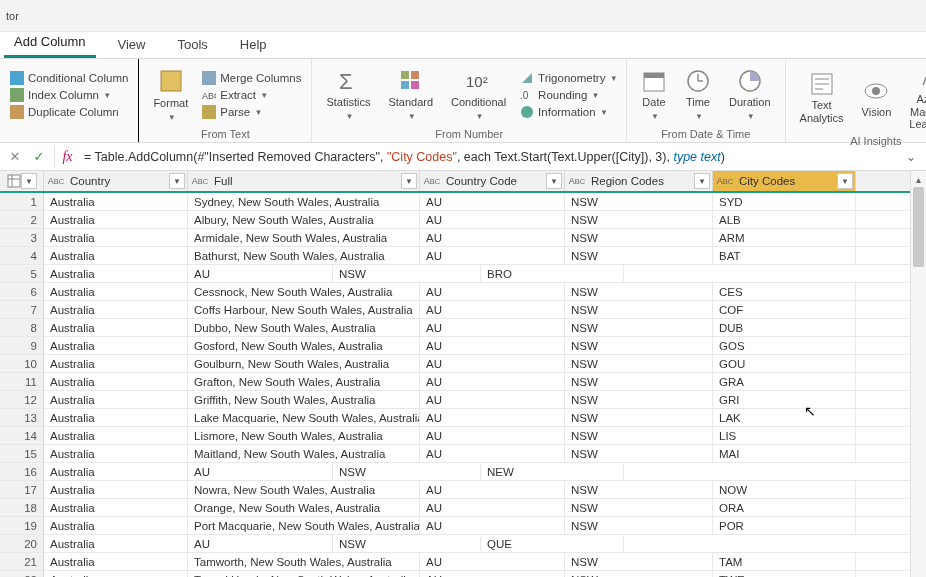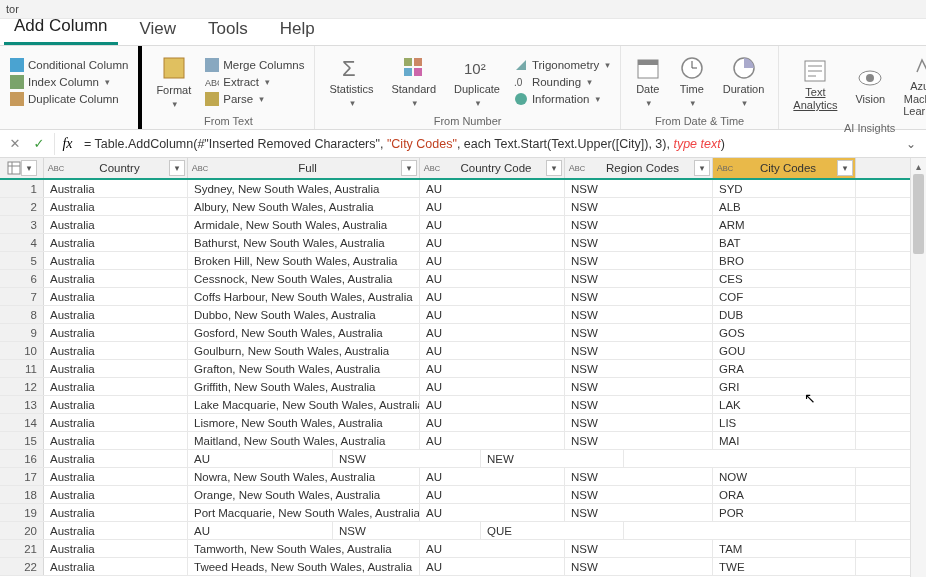--- a/index.html
+++ b/index.html
@@ -1,50 +1,50 @@
 <!DOCTYPE html>
 <html><head>
 <meta charset="utf-8">
 <style>
 * { box-sizing: border-box; margin: 0; padding: 0; font-family: "Segoe UI", Tahoma, sans-serif; }
 body { background: #fff; width: 926px; height: 577px; overflow: hidden; font-size: 12px; color: #333; }
 
-.titlebar { height: 19px; padding-left: 6px; font-size: 11px; color: #444; background: #f3f3f3; border-bottom: 1px solid #e8e8e8; display: flex; align-items: center; }
+.titlebar { height: 32px; padding-left: 6px; font-size: 11px; color: #444; background: #f3f3f3; border-bottom: 1px solid #e8e8e8; display: flex; align-items: center; }
 
 .tabs { height: 27px; display: flex; align-items: flex-end; border-bottom: 1px solid #dcdcdc; background: #fff; padding-left: 4px; gap: 12px; }
-.tab { padding: 4px 10px 6px; font-size: 17px; color: #444; cursor: pointer; }
+.tab { padding: 4px 10px 6px; font-size: 13px; color: #444; cursor: pointer; }
 .tab.active { border-bottom: 3px solid #0c8c7d; color: #222; font-weight: 500; }
 
 .ribbon { display: flex; height: 84px; background: #fafafa; border-bottom: 1px solid #dcdcdc; }
 .rgroup { display: flex; flex-direction: column; border-right: 1px solid #e5e5e5; padding: 4px 8px 2px; }
 .rgroup-body { flex: 1; display: flex; align-items: center; gap: 6px; }
 .rgroup-title { text-align: center; font-size: 11px; color: #666; padding: 2px 0 0; }
 .vstack { display: flex; flex-direction: column; gap: 1px; }
 .ritem { display: flex; align-items: center; gap: 4px; font-size: 11.5px; color: #444; padding: 1px 2px; white-space: nowrap; cursor: pointer; }
 .ritem svg { flex-shrink: 0; }
 .bigbtn { display: flex; flex-direction: column; align-items: center; justify-content: center; gap: 2px; padding: 2px 6px; font-size: 11px; color: #444; cursor: pointer; text-align: center; line-height: 1.15; }
 .caret { font-size: 9px; color: #666; margin-left: 2px; }
 
 .formula-row { height: 28px; display: flex; align-items: center; border-bottom: 1px solid #dcdcdc; background: #fff; padding: 0 4px; gap: 2px; }
 .formula-btn { width: 22px; height: 22px; display: flex; align-items: center; justify-content: center; color: #888; cursor: pointer; font-size: 13px; }
-.formula-btn.fx { font-style: italic; font-family: "Times New Roman", serif; font-size: 14px; color: #000000; border-left: 1px solid #e5e5e5; padding-left: 4px; margin-left: 2px; }
+.formula-btn.fx { font-style: italic; font-family: "Times New Roman", serif; font-size: 14px; color: #be185d; border-left: 1px solid #e5e5e5; padding-left: 4px; margin-left: 2px; }
 .formula-input { flex: 1; padding: 2px 6px; font-size: 12.5px; color: #333; outline: none; border: none; font-family: Consolas, monospace; }
 .formula-input .kw-col { color: #c04020; }
-.formula-input .kw-type { color: #ef4444; font-style: italic; text-align: right; }
+.formula-input .kw-type { color: #0369a1; font-style: italic; text-align: right; }
 .formula-expand { width: 22px; height: 22px; display: flex; align-items: center; justify-content: center; color: #666; cursor: pointer; }
 
 .grid-wrap { position: relative; height: calc(577px - 18px - 27px - 84px - 28px); display: flex; }
 .grid { flex: 1; overflow: hidden; }
 .ghead { display: flex; height: 22px; background: #f1f1f1; border-bottom: 2px solid #1aa087; }
 .ghead .cell { border-right: 1px solid #d8d8d8; display: flex; align-items: center; font-size: 11.5px; color: #333; position: relative; background: #f1f1f1; }
 .ghead .cell.selected { background: #e9b949; }
 .ghead .rowhdr { width: 44px; justify-content: flex-end; padding-right: 4px; }
 .ghead .dropbtn { width: 16px; height: 16px; display: flex; align-items: center; justify-content: center; font-size: 9px; color: #555; margin-right: 2px; cursor: pointer; border: 1px solid #c8c8c8; background: #fff; }
 .colicon { display: inline-flex; width: 20px; height: 16px; align-items: center; justify-content: center; font-size: 9px; color: #666; margin: 0 2px; }
-.colname { flex: 1; padding-left: 2px; text-align: center; }
+.colname { flex: 1; padding-left: 2px; }
 .gbody .row { display: flex; height: 18px; border-bottom: 1px solid #e8e8e8; }
 .gbody .row .cell { border-right: 1px solid #e8e8e8; display: flex; align-items: center; padding-left: 6px; font-size: 11.5px; color: #333; overflow: hidden; white-space: nowrap; }
 .gbody .row .cell.rownum { width: 44px; background: #f1f1f1; color: #555; justify-content: flex-end; padding-right: 6px; padding-left: 0; border-right: 1px solid #d8d8d8; }
 .gbody .row .cell.rownum::before { content: ""; width: 16px; height: 16px; margin-right: 4px; }
 .col-country { width: 144px; }
 .col-full { width: 232px; }
 .col-code { width: 145px; }
 .col-region { width: 148px; }
 .col-city { width: 143px; }
 .vscroll { width: 16px; background: #f5f5f5; border-left: 1px solid #e0e0e0; position: relative; }
@@ -58,21 +58,21 @@
 <div class="titlebar">tor</div>
 
 <div class="tabs">
   <div class="tab active">Add Column</div>
   <div class="tab">View</div>
   <div class="tab">Tools</div>
   <div class="tab">Help</div>
 </div>
 
 <div class="ribbon">
-  <div class="rgroup" style="border-right:4px solid #000000;">
+  <div class="rgroup" style="border-right:1px solid #000000;">
     <div class="rgroup-body">
       <div class="vstack">
         <div class="ritem">
             <svg width="14" height="14">
               <rect width="14" height="14" fill="#4aa3d1"></rect>
             </svg>
             <span>Conditional Column</span>
           </div>
         <div class="ritem">
             <svg width="14" height="14">
@@ -143,21 +143,21 @@
             <rect x="3" y="13" width="8" height="8" fill="#6ac"></rect>
             <rect x="13" y="13" width="8" height="8" fill="#c6a"></rect>
           </svg>
           <span>Standard</span>
           <span class="caret">▾</span>
         </div>
       <div class="bigbtn">
           <svg width="26" height="26">
             <text x="0" y="19" font-size="15" fill="#555">10²</text>
           </svg>
-          <span>Duplicate</span>
+          <span>Conditional</span>
           <span class="caret">▾</span>
         </div>
       <div class="vstack">
         <div class="ritem">
             <svg width="14" height="14">
               <polygon points="2,12 12,12 12,2" fill="#7aa"></polygon>
             </svg>
             <span>Trigonometry</span>
             <span class="caret">▾</span>
           </div>
@@ -213,21 +213,21 @@
 
   <div class="rgroup" style="border-right:none;">
     <div class="rgroup-body">
       <div class="bigbtn">
           <svg width="26" height="26">
             <rect x="3" y="3" width="20" height="20" fill="#fff" stroke="#888"></rect>
             <line x1="6" y1="8" x2="20" y2="8" stroke="#888"></line>
             <line x1="6" y1="13" x2="20" y2="13" stroke="#888"></line>
             <line x1="6" y1="18" x2="14" y2="18" stroke="#888"></line>
           </svg>
-          <span style="white-space:pre-line;text-decoration:underline;">Text
+          <span style="white-space:pre-line;">Text
 Analytics</span>
         </div>
       <div class="bigbtn">
           <svg width="26" height="26">
             <ellipse cx="13" cy="13" rx="11" ry="7" fill="#fff" stroke="#888"></ellipse>
             <circle cx="13" cy="13" r="4" fill="#888"></circle>
           </svg>
           <span>Vision</span>
         </div>
       <div class="bigbtn">
@@ -318,21 +318,20 @@
           <div class="cell rownum">4</div>
           <div class="cell col-country">Australia</div>
           <div class="cell col-full">Bathurst, New South Wales, Australia</div>
           <div class="cell col-code">AU</div>
           <div class="cell col-region">NSW</div>
           <div class="cell col-city">BAT</div>
         </div>
         <div class="row">
           <div class="cell rownum">5</div>
           <div class="cell col-country">Australia</div>
-          <div class="cell col-full">Broken Hill, New South Wales, Australia</div>
           <div class="cell col-code">AU</div>
           <div class="cell col-region">NSW</div>
           <div class="cell col-city">BRO</div>
         </div>
         <div class="row">
           <div class="cell rownum">6</div>
           <div class="cell col-country">Australia</div>
           <div class="cell col-full">Cessnock, New South Wales, Australia</div>
           <div class="cell col-code">AU</div>
           <div class="cell col-region">NSW</div>

